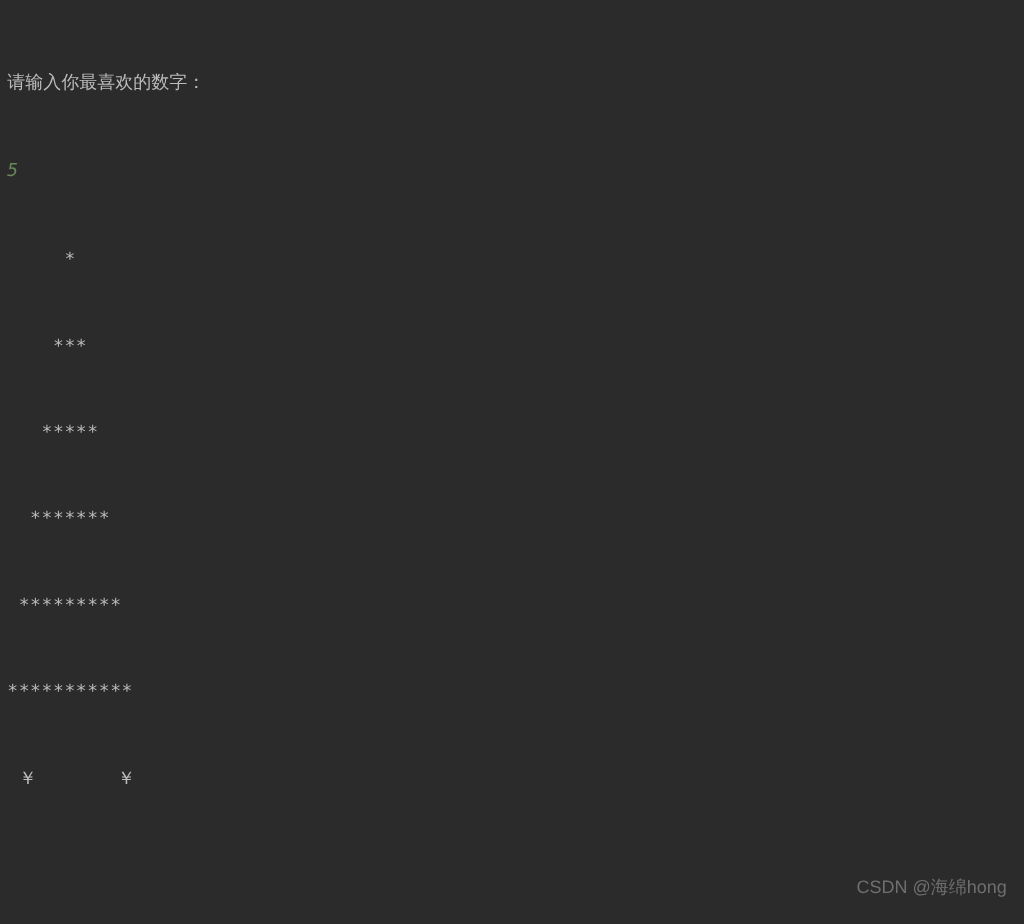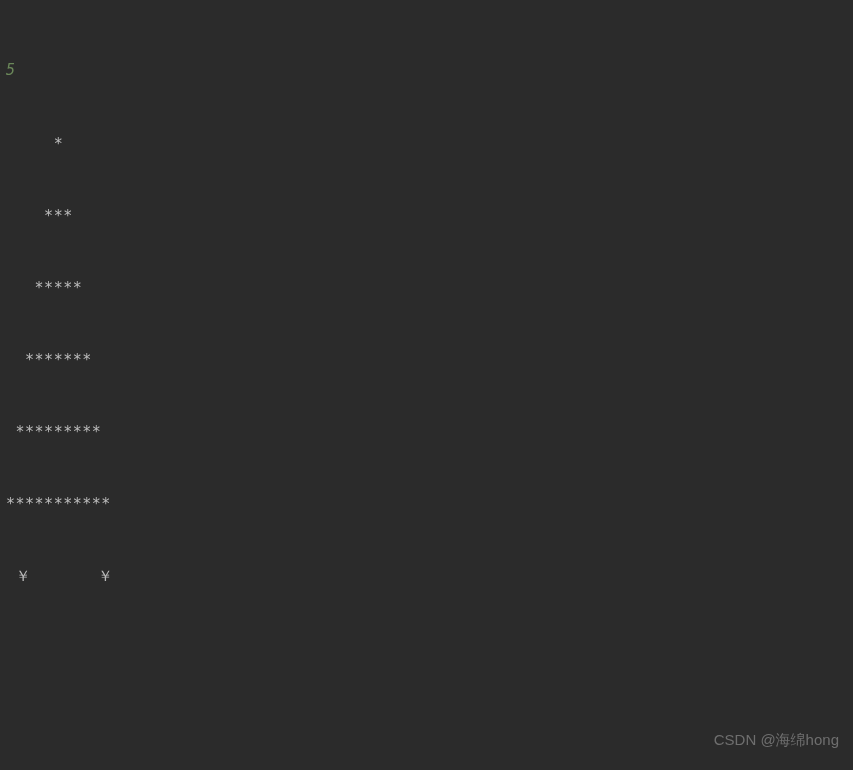--- a/index.html
+++ b/index.html
@@ -45,20 +45,21 @@
       color: #7a7a7a;
       font-size: 15px;
       font-family: Arial, sans-serif;
       opacity: 0.85;
     }
   </style>
 </head>
 <body>
 
 <div class="console-output">
+  <div class="prompt-line">请输入你最喜欢的数字：</div>
   <div class="user-input">5</div>
   <div class="tree-line">     *</div>
   <div class="tree-line">    ***</div>
   <div class="tree-line">   *****</div>
   <div class="tree-line">  *******</div>
   <div class="tree-line"> *********</div>
   <div class="tree-line">***********</div>
   <div class="tree-line"> ￥       ￥</div>
   
   

